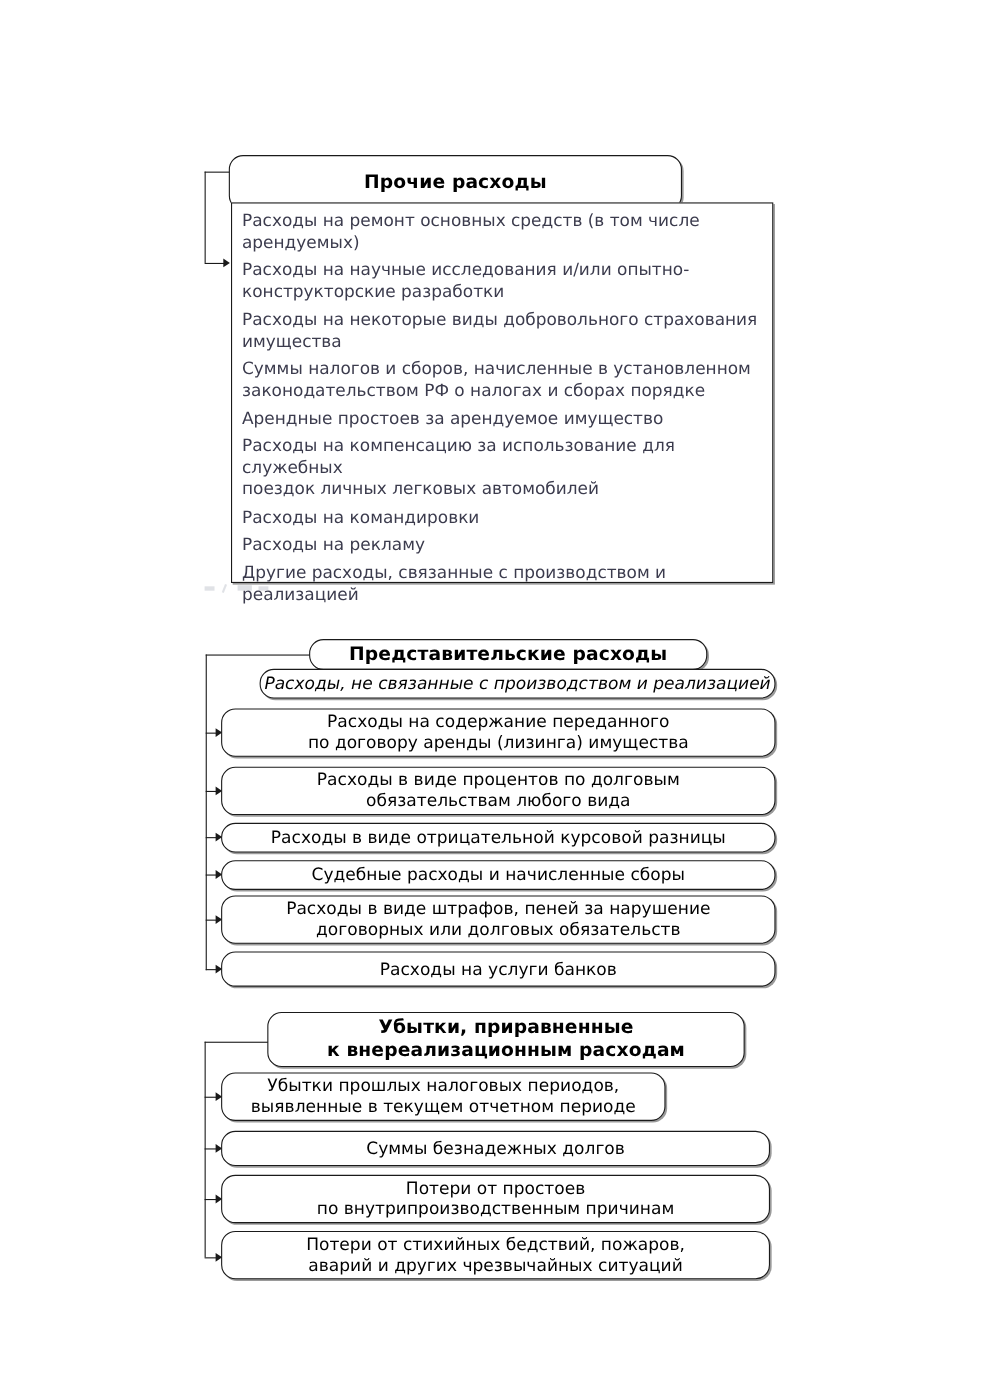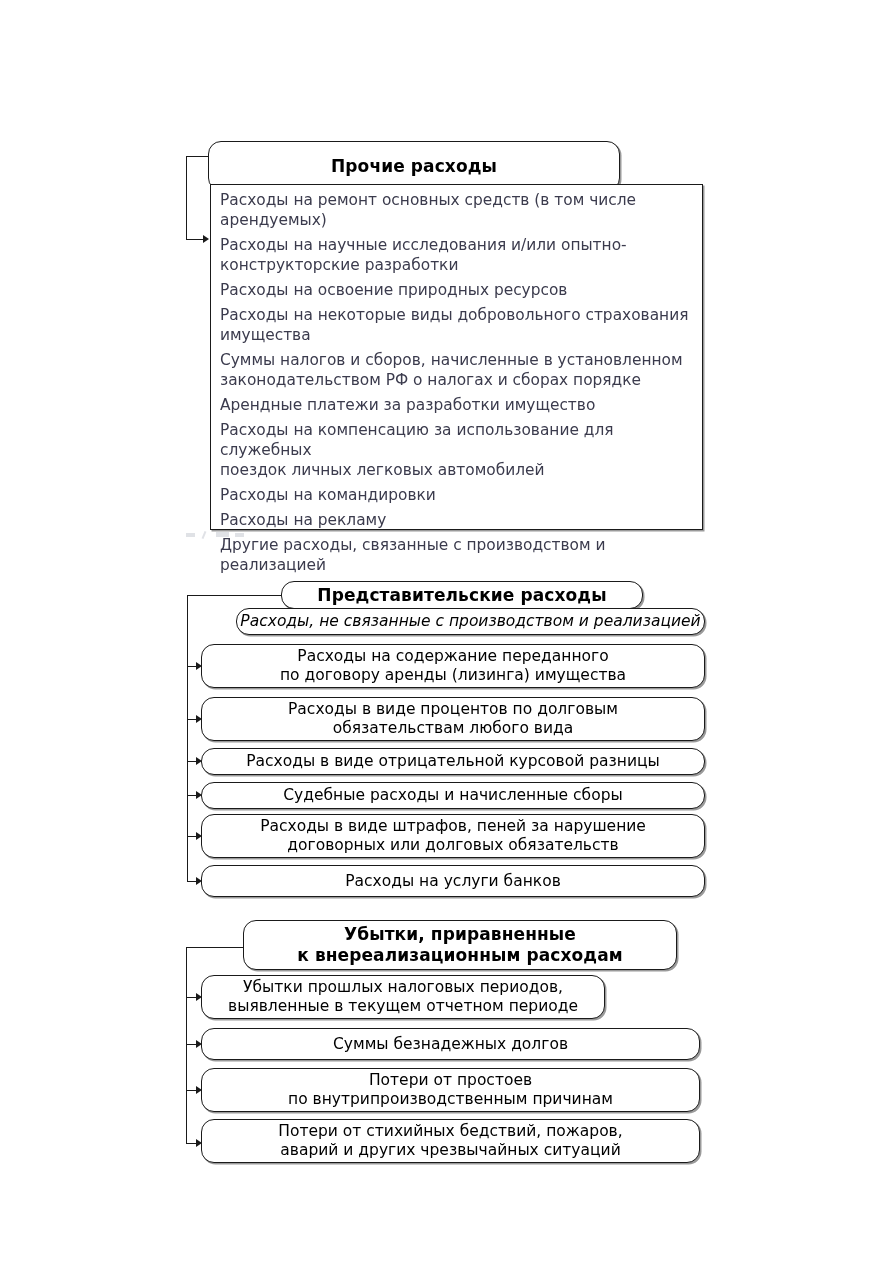--- a/index.html
+++ b/index.html
@@ -126,26 +126,25 @@
     <div class="arrow-line" style="left:186px; top:239px; width:18px;"></div>
     <div class="arrow-head" style="left:203px; top:235px;"></div>
 
     <div class="box rounded title-box" style="left:208px; top:141px; width:412px; height:50px;">Прочие расходы</div>
 
     <div class="list-box" style="left:210px; top:184px; width:493px; height:346px;">
       <div class="list-row">Расходы на ремонт основных средств (в том числе
 арендуемых)</div>
       <div class="list-row">Расходы на научные исследования и/или опытно-
 конструкторские разработки</div>
-      <div class="list-row">Расходы на освоение природных ресурсов</div>
       <div class="list-row">Расходы на некоторые виды добровольного страхования
 имущества</div>
       <div class="list-row">Суммы налогов и сборов, начисленные в установленном
 законодательством РФ о налогах и сборах порядке</div>
-      <div class="list-row">Арендные платежи за разработки имущество</div>
+      <div class="list-row">Арендные простоев за арендуемое имущество</div>
       <div class="list-row">Расходы на компенсацию за использование для служебных
 поездок личных легковых автомобилей</div>
       <div class="list-row">Расходы на командировки</div>
       <div class="list-row">Расходы на рекламу</div>
       <div class="list-row">Другие расходы, связанные с производством и реализацией</div>
     </div>
 
     <div class="artifact" style="left:186px; top:530px; width:80px; height:10px;">
       <span style="left:0px;  top:3px; width:9px;  height:4px;"></span>
       <span style="left:17px; top:1px; width:2px;  height:8px; transform:rotate(22deg);"></span>

